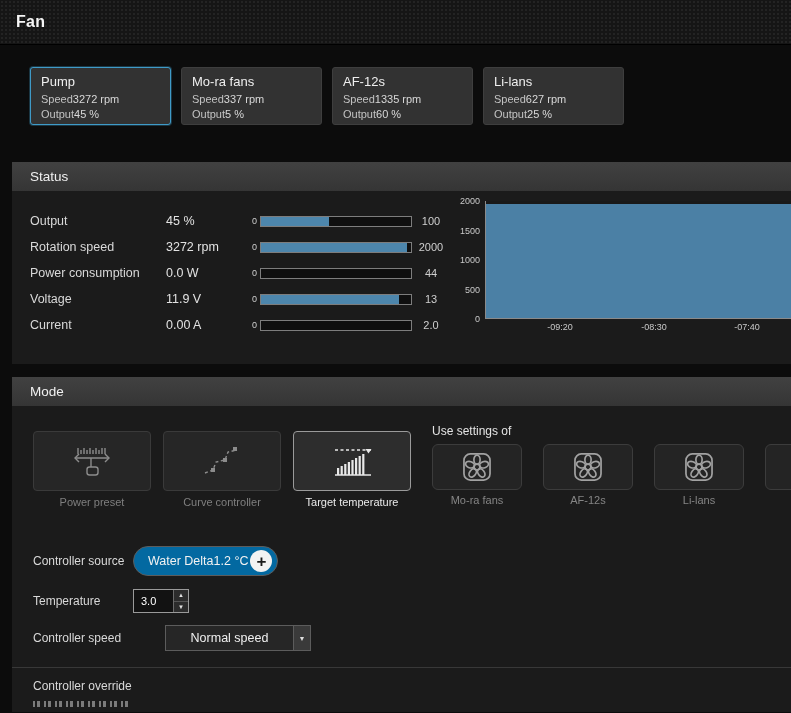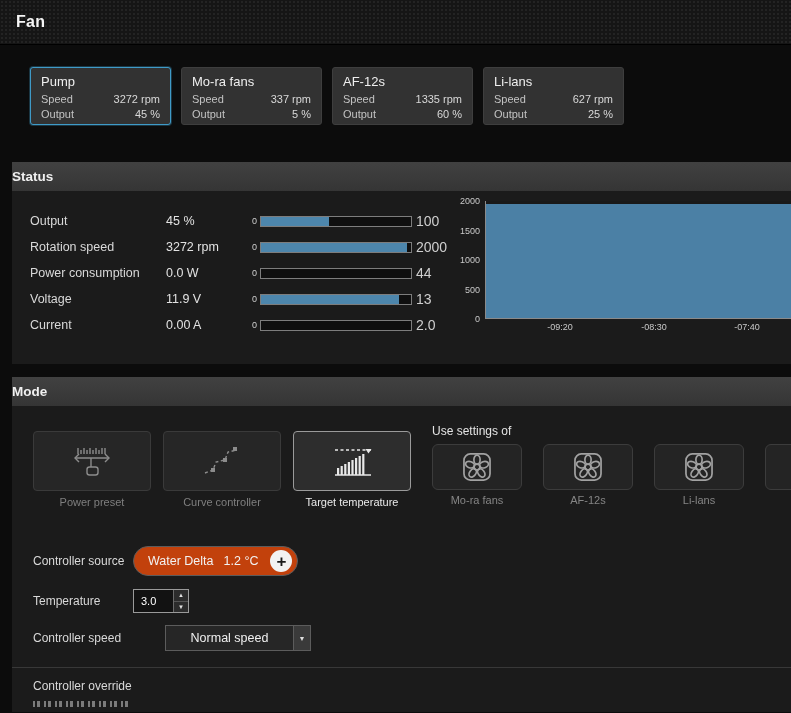--- a/index.html
+++ b/index.html
@@ -9,32 +9,32 @@
 
   .app-header{height:45px;background-color:#151515;
     background-image:radial-gradient(rgba(255,255,255,.06) 1px, transparent 1.2px);
     background-size:4px 4px;display:flex;align-items:center;padding-left:16px;border-bottom:1px solid #000;}
   .app-header h1{font-size:16px;font-weight:700;color:#f5f5f5;letter-spacing:.3px;}
 
   .cards{display:flex;gap:10px;margin:22px 0 0 30px;}
   .card{width:141px;height:58px;background:#323232;border:1px solid #3e3e3e;border-radius:3px;padding:6px 10px 0;cursor:pointer;flex:0 0 auto;}
   .card.selected{border:1px solid #3f9ac7;box-shadow:0 0 0 1px rgba(63,154,199,.30);}
   .card-title{font-size:13px;color:#efefef;margin-bottom:3px;}
-  .card-row{display:flex;justify-content:space-between;font-size:11px;line-height:15px;color:#c3c3c3;}
+  .card-row{display:flex;font-size:11px;line-height:15px;color:#c3c3c3;}
   .card-row .v{color:#d8d8d8;}
 
   .panel{margin-left:12px;background:#1b1b1b;}
-  .panel-header{height:29px;background:linear-gradient(#414141,#353535);display:flex;align-items:center;font-size:13.5px;font-weight:700;color:#f0f0f0;}
+  .panel-header{height:29px;background:linear-gradient(#414141,#353535);display:flex;align-items:center;padding-left:18px;font-size:13.5px;font-weight:400;color:#f0f0f0;}
 
   #status-panel{margin-top:37px;}
   #status-body{position:relative;height:173px;padding-top:17px;}
   .status-row{display:grid;grid-template-columns:136px 80px 14px 152px 34px;align-items:center;height:26px;padding-left:18px;font-size:12.5px;color:#d9d9d9;}
   .status-row .val{color:#e2e2e2;}
   .minlab{font-size:9px;color:#cfcfcf;text-align:right;padding-right:3px;}
-  .maxlab{font-size:14px;color:#cfcfcf;padding-left:4px;}
+  .maxlab{font-size:11px;color:#cfcfcf;padding-left:4px;text-align:center;}
   .bar{height:11px;border:1px solid #7d7d7d;background:#0f0f0f;}
   .bar-fill{height:100%;background:#4d86ac;}
 
   .chart{position:absolute;left:443px;right:0;top:10px;height:148px;}
   .y-axis{position:absolute;left:0;top:0;width:28px;height:118px;}
   .y-axis span{position:absolute;right:3px;font-size:9px;color:#c9c9c9;transform:translateY(50%);}
   .plot{position:absolute;left:30px;right:0;top:0;height:118px;border-left:1px solid #8a8a8a;border-bottom:1px solid #8a8a8a;background:#191919;}
   .plot svg{position:absolute;left:0;top:0;width:100%;height:100%;}
   .x-axis{position:absolute;left:30px;right:0;top:121px;height:14px;}
   .x-axis span{position:absolute;font-size:9px;color:#c9c9c9;transform:translateX(-50%);}
@@ -52,21 +52,21 @@
   .use-settings{margin-left:21px;}
   .use-settings-label{font-size:12px;color:#e4e4e4;margin-bottom:6px;}
   .fan-buttons{display:flex;gap:21px;}
   .fanbtn-wrap{width:90px;flex:0 0 auto;text-align:center;cursor:pointer;}
   .fanbtn{width:90px;height:46px;background:#242424;border:1px solid #3c3c3c;border-radius:6px;display:flex;align-items:center;justify-content:center;color:#a2a2a2;}
   .fan-label{margin-top:4px;font-size:11px;color:#858585;white-space:nowrap;}
 
   .ctl-row{display:flex;align-items:center;}
   .ctl-label{width:100px;font-size:12px;color:#d9d9d9;flex:0 0 auto;}
   .ctl-row.source{margin-top:38px;}
-  .source-pill{display:flex;align-items:center;height:30px;border:1px solid #5c5c5c;border-radius:15px;background:#c2410c;padding:0 5px 0 14px;gap:10px;cursor:pointer;}
+  .source-pill{display:flex;align-items:center;height:30px;border:1px solid #5c5c5c;border-radius:15px;background:#0369a1;padding:0 5px 0 14px;cursor:pointer;}
   .source-pill .src,.source-pill .reading{font-size:12.5px;color:#f2f2f2;white-space:nowrap;}
   .plus{width:22px;height:22px;border-radius:50%;background:#f2f2f2;color:#1a1a1a;display:flex;align-items:center;justify-content:center;font-size:17px;font-weight:700;line-height:1;margin-left:2px;}
 
   .ctl-row.temp{margin-top:13px;}
   .spinbox{display:flex;width:56px;height:24px;border:1px solid #9a9a9a;background:#121212;}
   .spinbox input{flex:1;min-width:0;background:transparent;border:none;outline:none;color:#fff;font-size:11px;font-family:"Liberation Sans",sans-serif;padding-left:7px;}
   .spin-btns{width:15px;display:flex;flex-direction:column;border-left:1px solid #6b6b6b;}
   .spin-btns .sb{flex:1;display:flex;align-items:center;justify-content:center;font-size:6px;color:#e0e0e0;background:#2c2c2c;cursor:pointer;}
   .sb.up{border-bottom:1px solid #555;}
 

